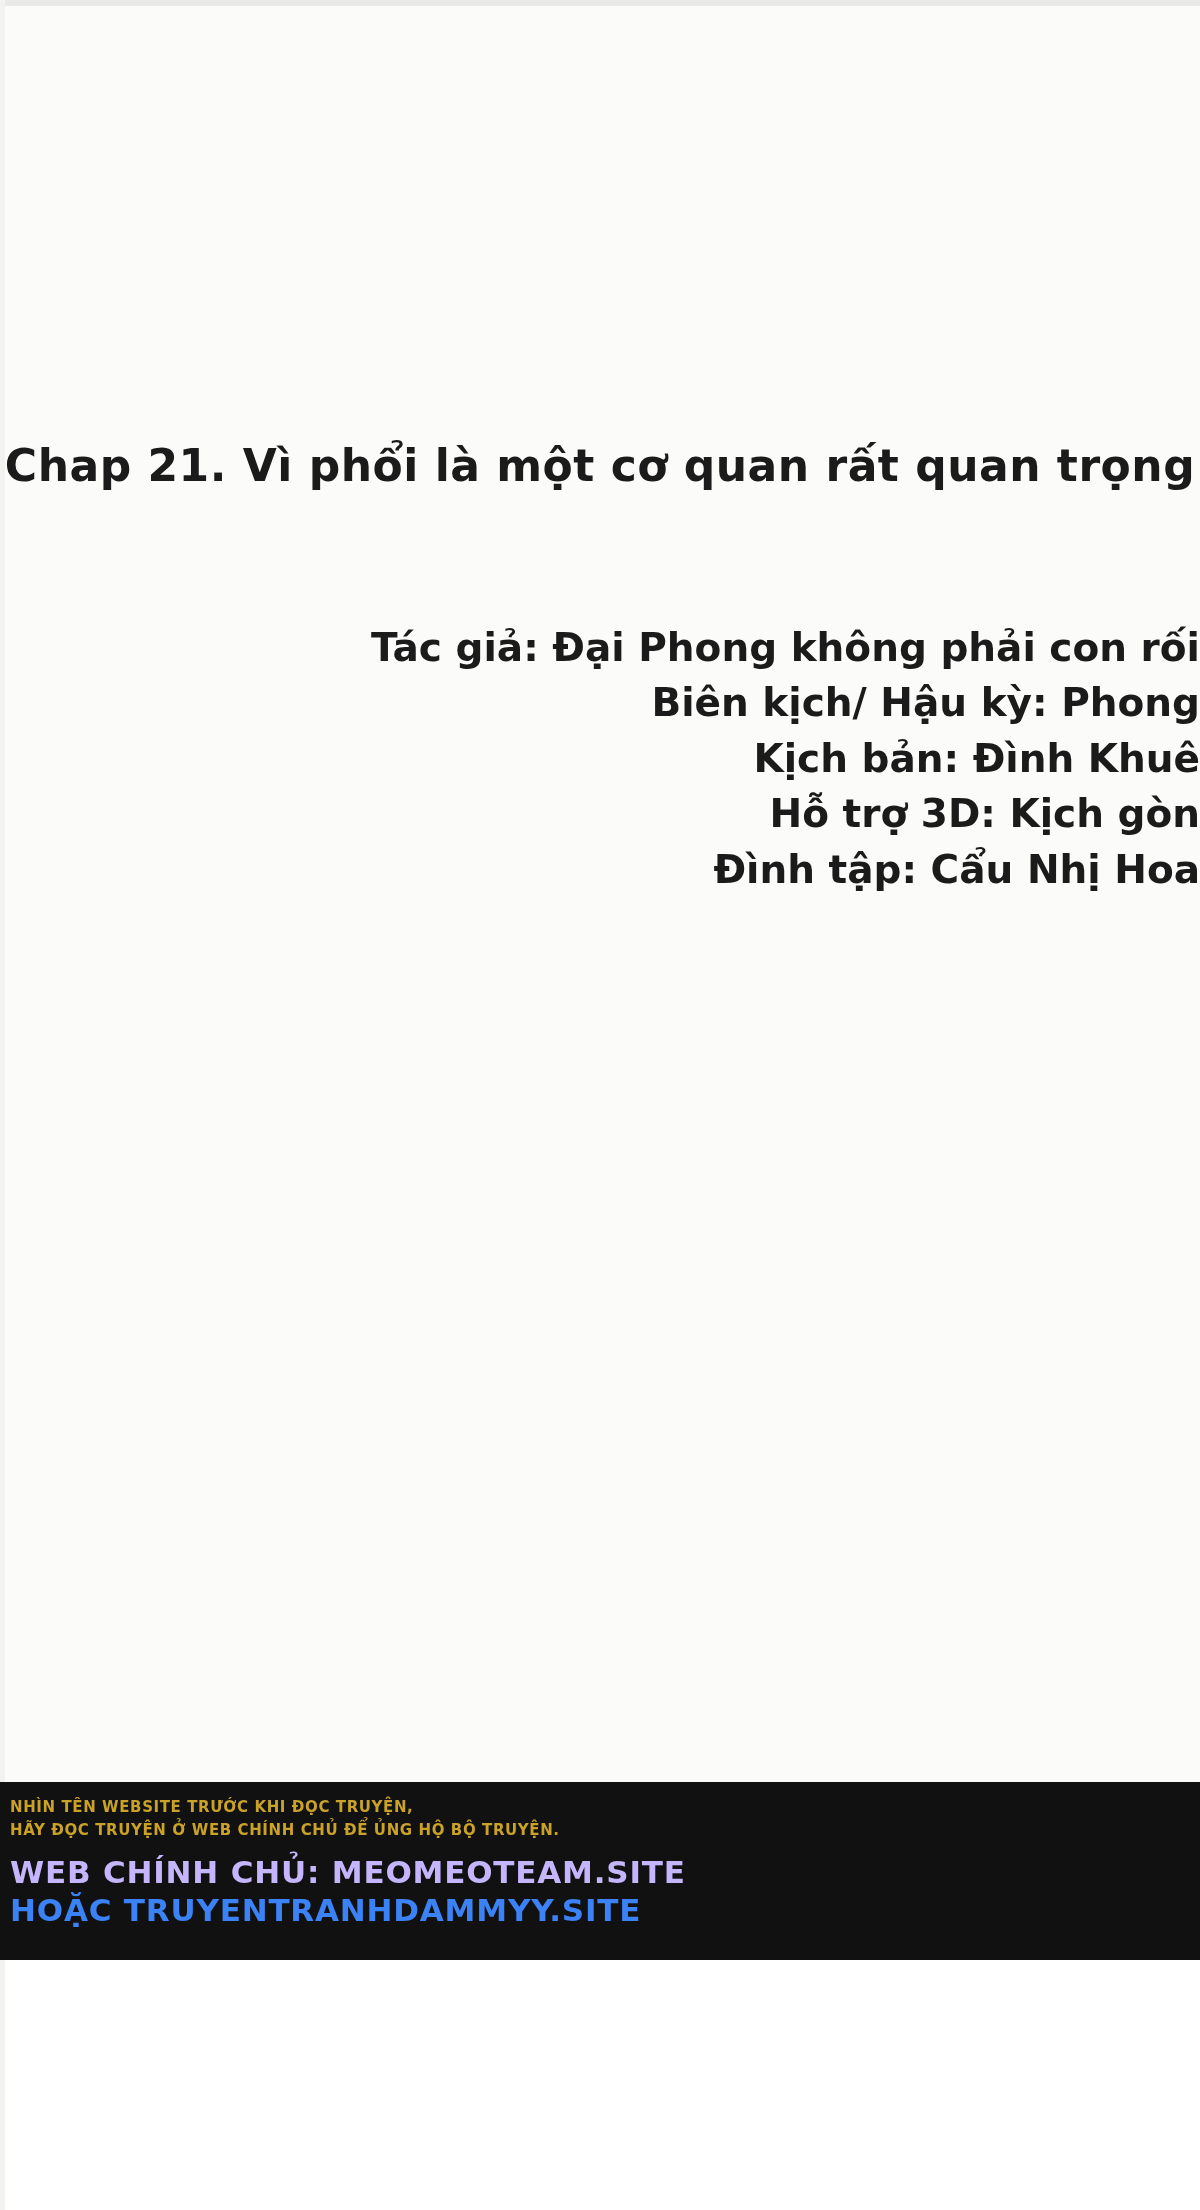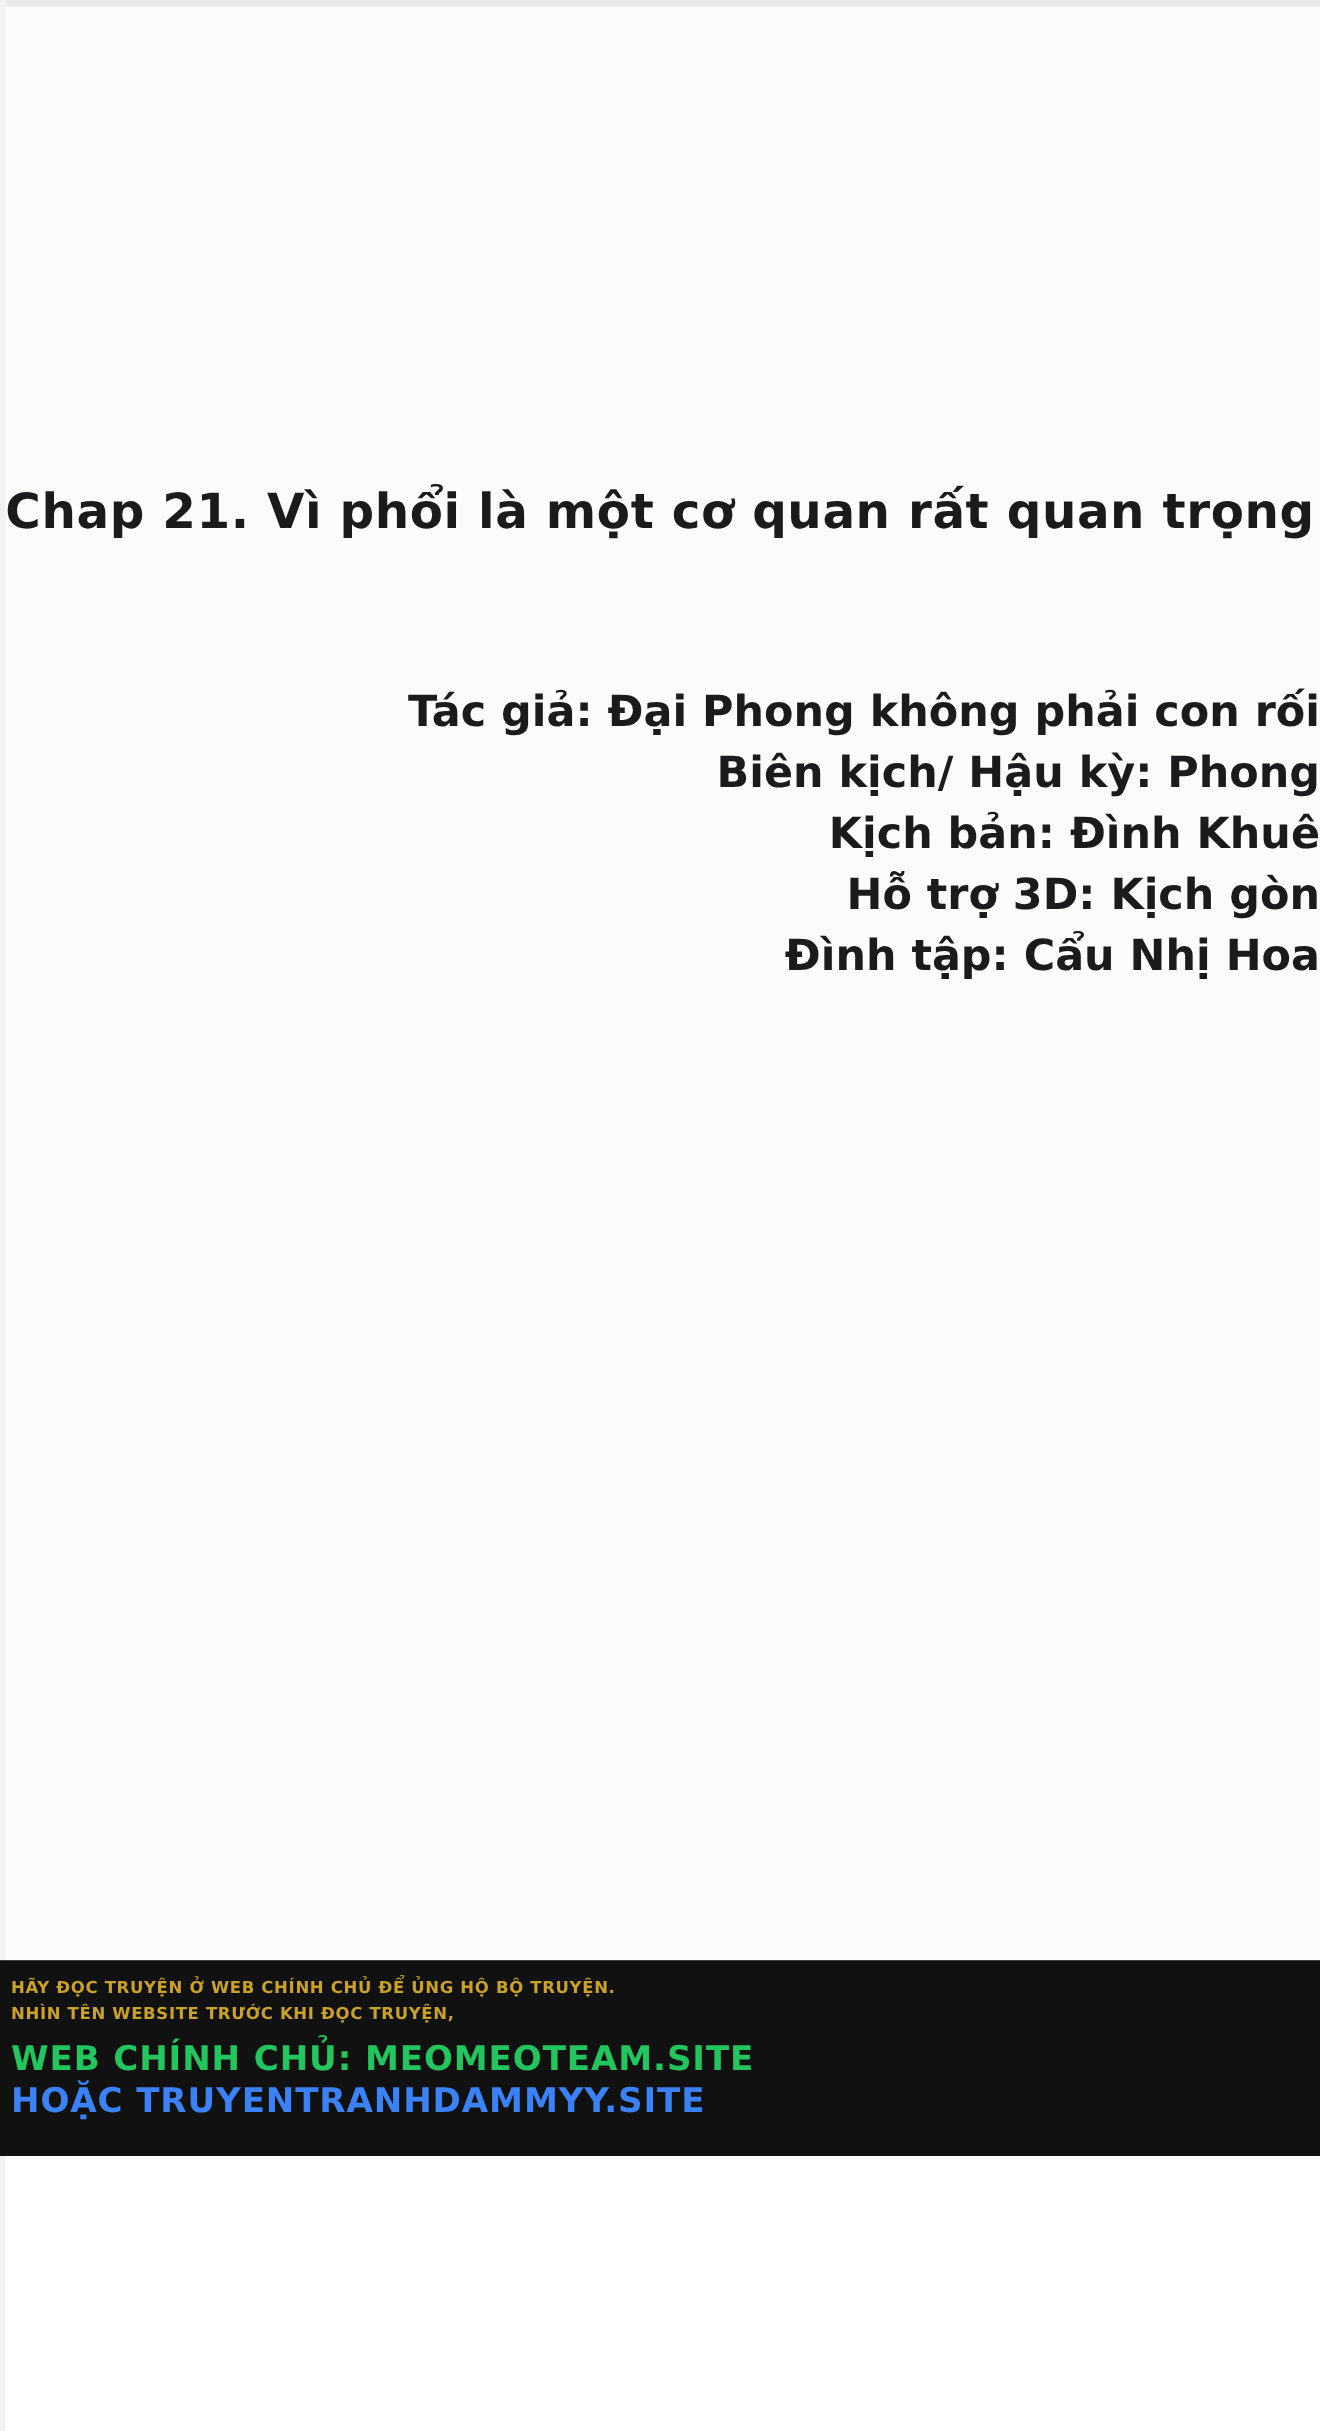--- a/index.html
+++ b/index.html
@@ -101,21 +101,21 @@
     white-space: nowrap;
   }
   .footer-site {
     font-family: "DejaVu Sans", sans-serif;
     font-size: 31px;
     font-weight: 700;
     letter-spacing: 0.8px;
     line-height: 1.25;
     white-space: nowrap;
   }
-  .footer-site.line1 { color: #22c55e; margin-top: 10px; }
+  .footer-site.line1 { color: #c4b5fd; margin-top: 10px; }
   .footer-site.line2 { color: #3b82f6; }
 </style>
 </head>
 <body>
 
 <div id="page">
 
   <div class="edge-top"></div>
   <div class="edge-left"></div>
 
@@ -125,19 +125,19 @@
 
   <div id="credits-block">
     <div class="credit-line">Tác giả: Đại Phong không phải con rối</div>
     <div class="credit-line">Biên kịch/ Hậu kỳ: Phong</div>
     <div class="credit-line">Kịch bản: Đình Khuê</div>
     <div class="credit-line">Hỗ trợ 3D: Kịch gòn</div>
     <div class="credit-line">Đình tập: Cẩu Nhị Hoa</div>
   </div>
 
   <div id="footer-band">
+    <div class="footer-note">NHÌN TÊN WEBSITE TRƯỚC KHI ĐỌC TRUYỆN,</div>
     <div class="footer-note">HÃY ĐỌC TRUYỆN Ở WEB CHÍNH CHỦ ĐỂ ỦNG HỘ BỘ TRUYỆN.</div>
-    <div class="footer-note">NHÌN TÊN WEBSITE TRƯỚC KHI ĐỌC TRUYỆN,</div>
     <div class="footer-site line1">WEB CHÍNH CHỦ: MEOMEOTEAM.SITE</div>
     <div class="footer-site line2">HOẶC TRUYENTRANHDAMMYY.SITE</div>
   </div>
 
 </div>
 
 </body></html>

